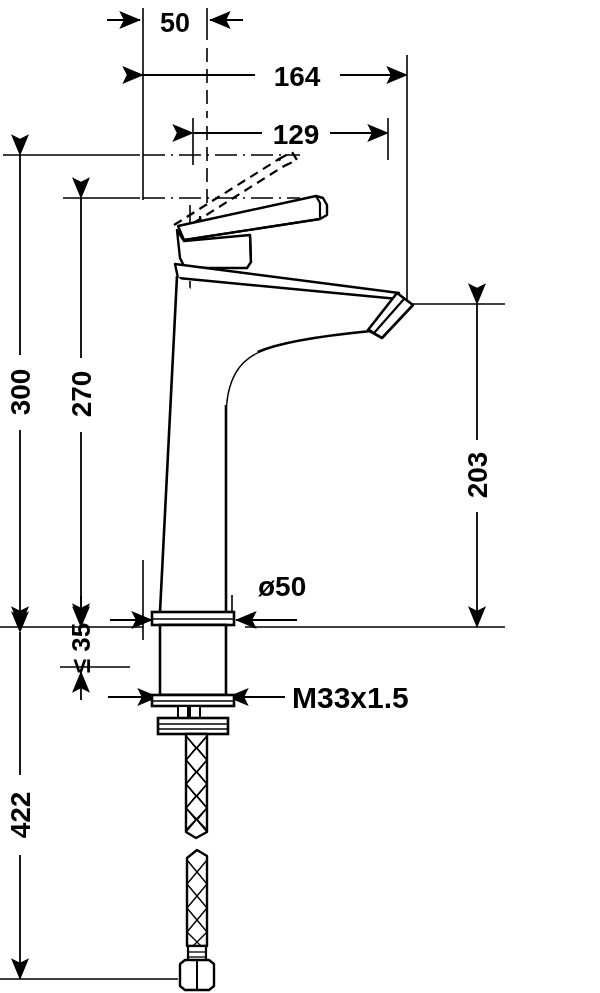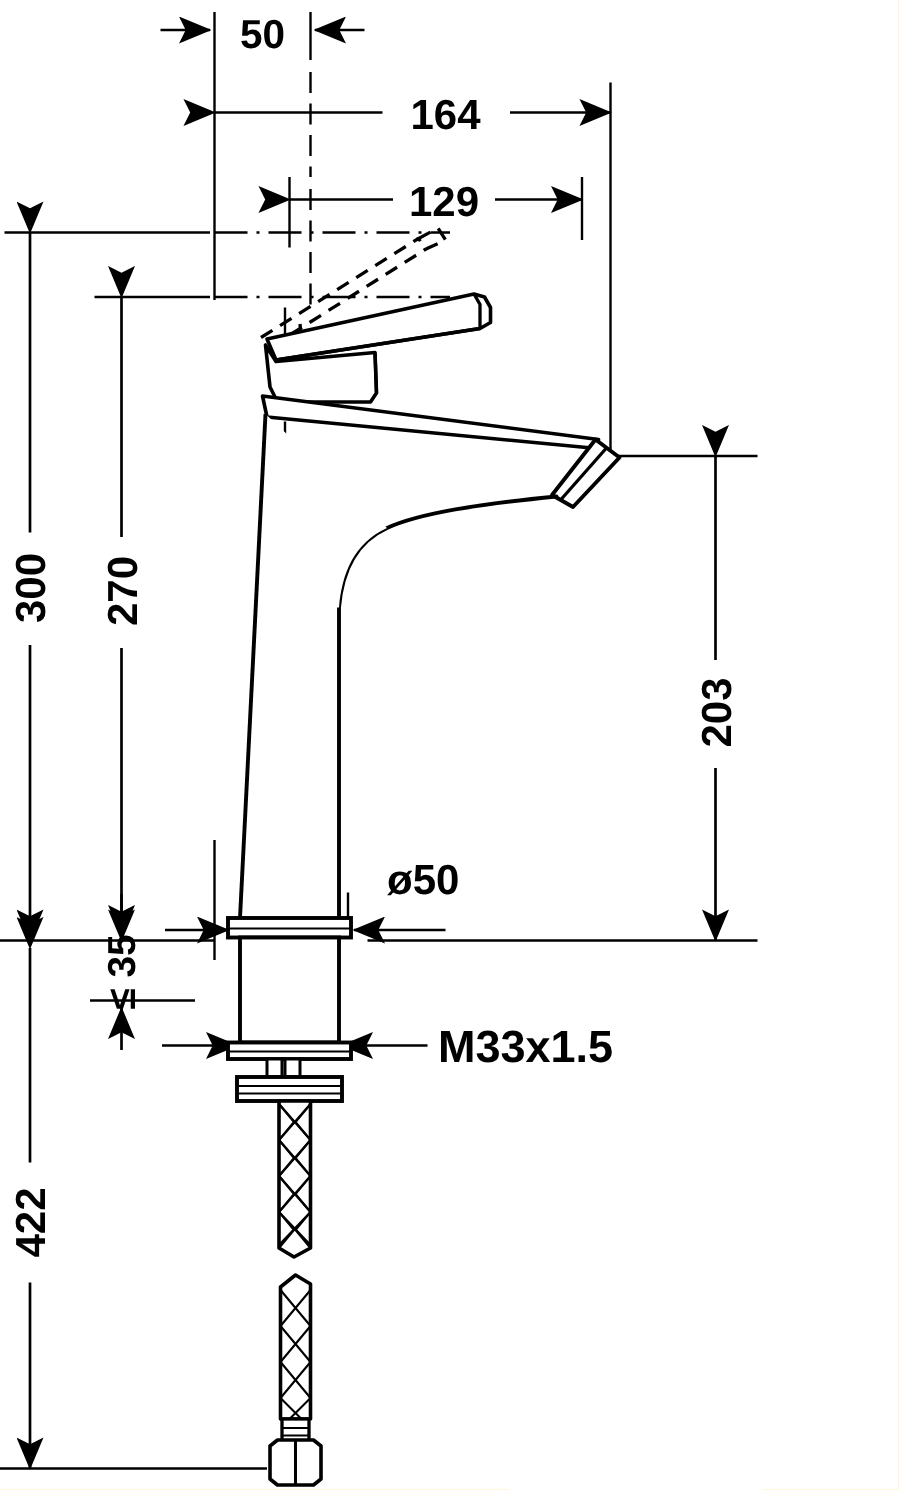--- a/index.html
+++ b/index.html
@@ -7,21 +7,21 @@
     padding: 0;
     background: #ffffff;
   }
   body {
     font-family: "Liberation Sans", sans-serif;
   }
   #drawing-root {
     position: relative;
     width: 599px;
     height: 993px;
-    background: #fde047;
+    background: #0369a1;
     overflow: hidden;
   }
   svg.tech-drawing {
     display: block;
     width: 600px;
     height: 993px;
   }
   .dim-text {
     font-family: "Liberation Sans", sans-serif;
     font-weight: bold;

